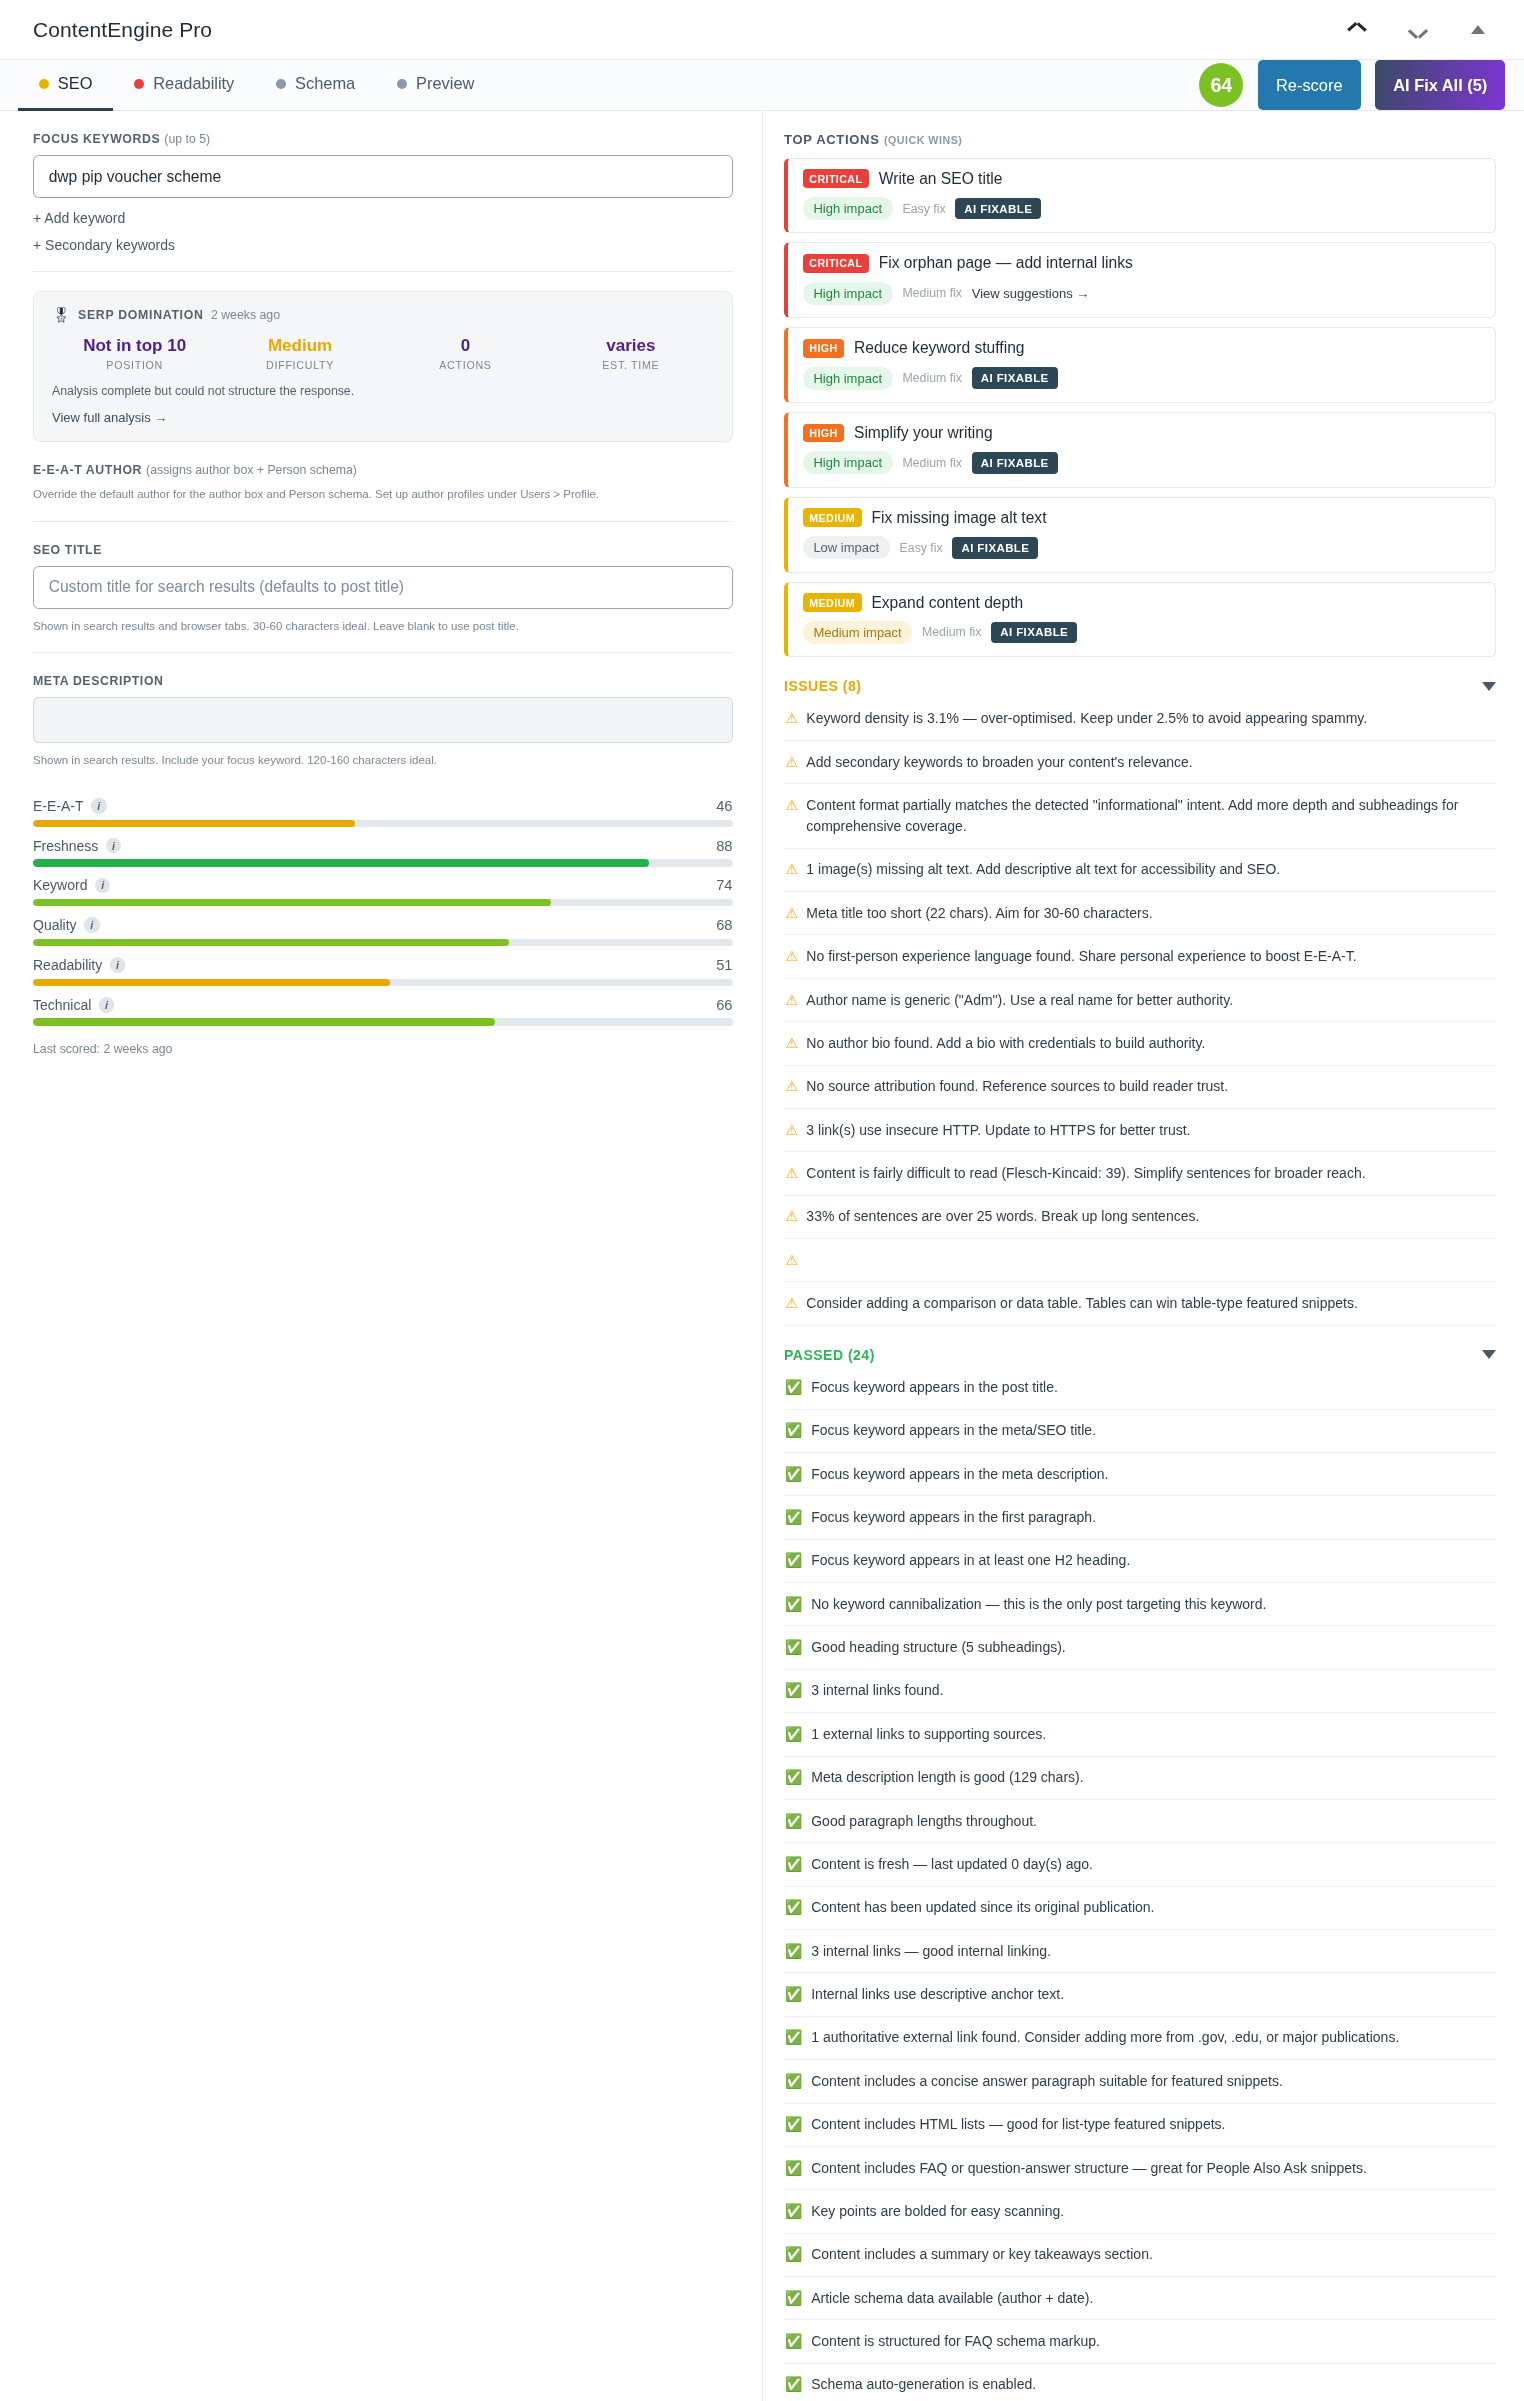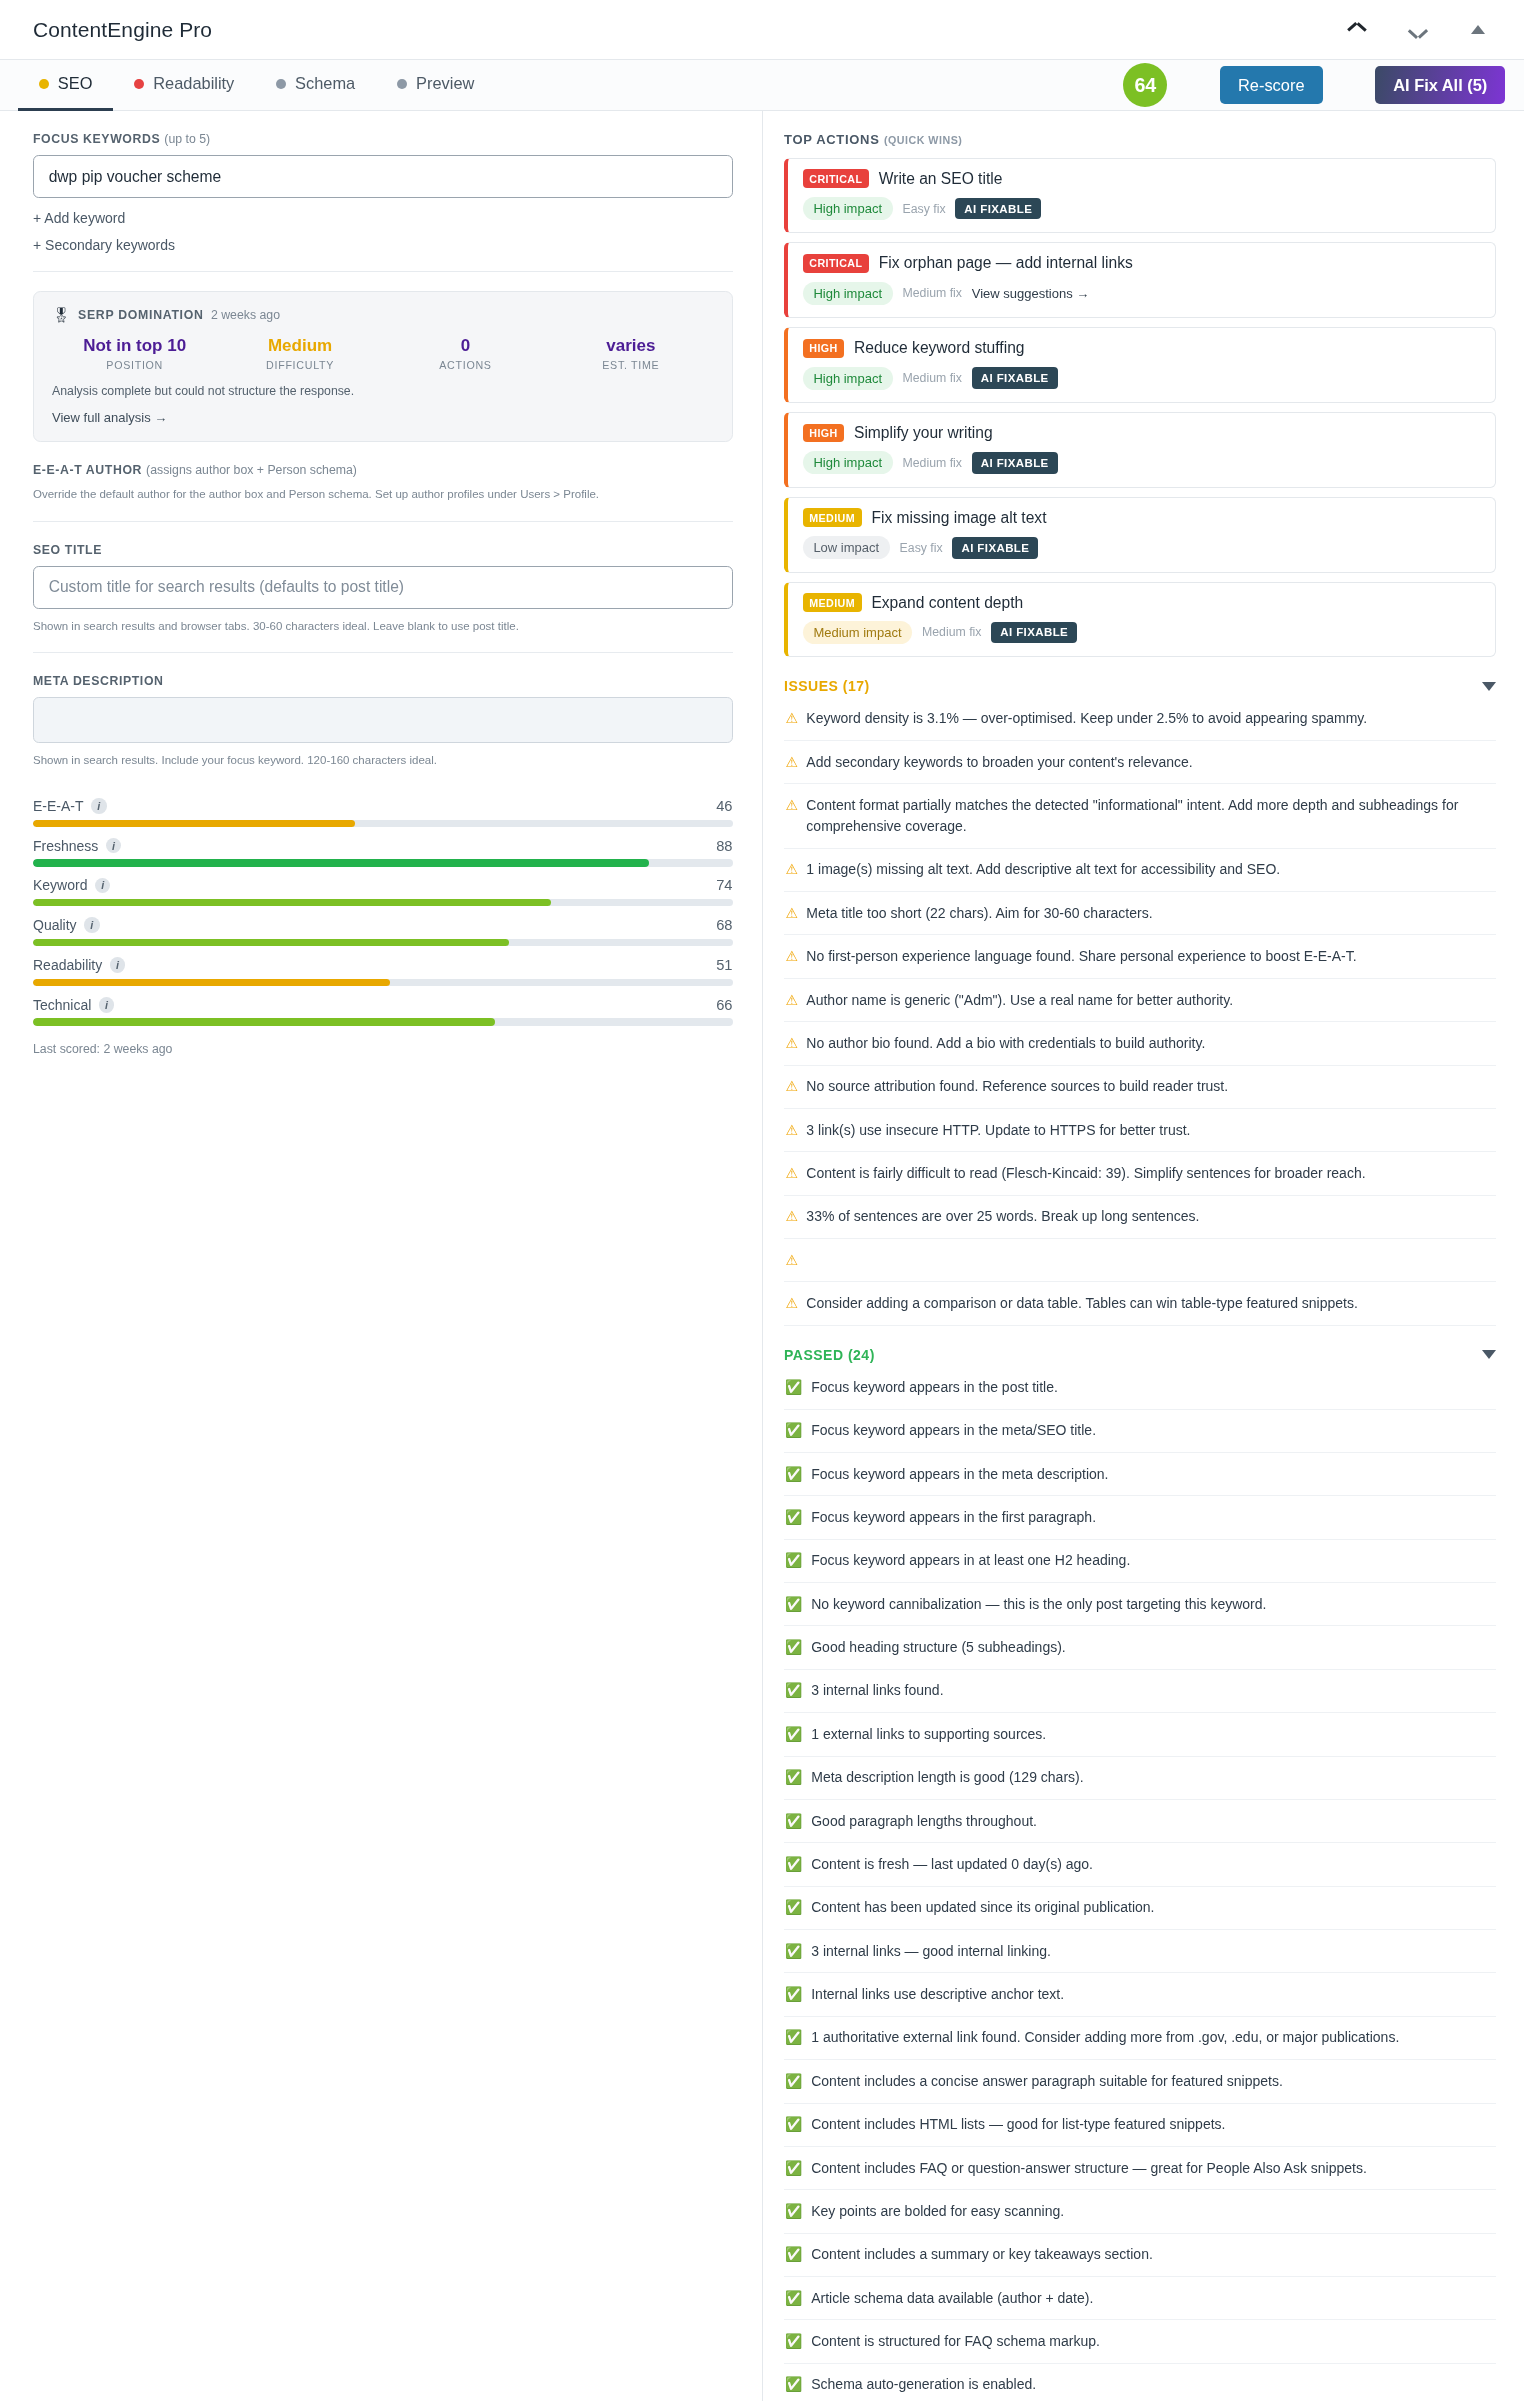--- a/index.html
+++ b/index.html
@@ -60,25 +60,24 @@
     margin-left: auto; display: flex; align-items: center; gap: 14.7px;
     padding-right: 19.7px;
   }
   .score-badge {
     width: 44px; height: 44px; border-radius: 50%;
     background: #7cc024; color: #fff;
     display: flex; align-items: center; justify-content: center;
     font-size: 19.7px; font-weight: 700;
   }
   .btn {
-    height: 38px; padding: 8px 18px; border-radius: 4.9px; border: none;
+    height: 50px; padding: 8px 18px; border-radius: 4.9px; border: none;
     font-size: 16.4px; color: #fff; cursor: pointer;
     display: flex; align-items: center; justify-content: center;
     font-family: "Liberation Sans", sans-serif;
-    margin-left: 38px;
   }
   .btn-rescore { background: #2478ad; }
   .btn-aifix { background: linear-gradient(100deg,#3b4a66 0%, #7d35d4 100%); font-weight: 700; }
 
   
   .body-cols { display: flex; align-items: flex-start; }
   .col-left  { width: 762px; padding: 21px 29.5px 0 33px; }
   .col-right { width: 763px; padding: 21px 29.5px 0 21px; border-left: 0.8px solid #e4e8ec; min-height: 2163px; }
 
   
@@ -455,21 +454,21 @@
           </div>
           <div class="ac-row2">
             <span class="impact-pill impact-med">Medium impact</span>
             <span class="fix-text">Medium fix</span>
             <span class="ai-pill">AI FIXABLE</span>
           </div>
         </div>
       </div>
 
       <div class="section-head">
-        <span class="st issues">ISSUES (17)</span>
+        <span class="st issues">ISSUES (8)</span>
         <span class="tri"></span>
       </div>
       <div>
         <div class="item">
             <span class="gly warn-gly">⚠</span>
             <span>Keyword density is 3.1% — over-optimised. Keep under 2.5% to avoid appearing spammy.</span>
           </div>
         <div class="item">
             <span class="gly warn-gly">⚠</span>
             <span>Add secondary keywords to broaden your content's relevance.</span>

